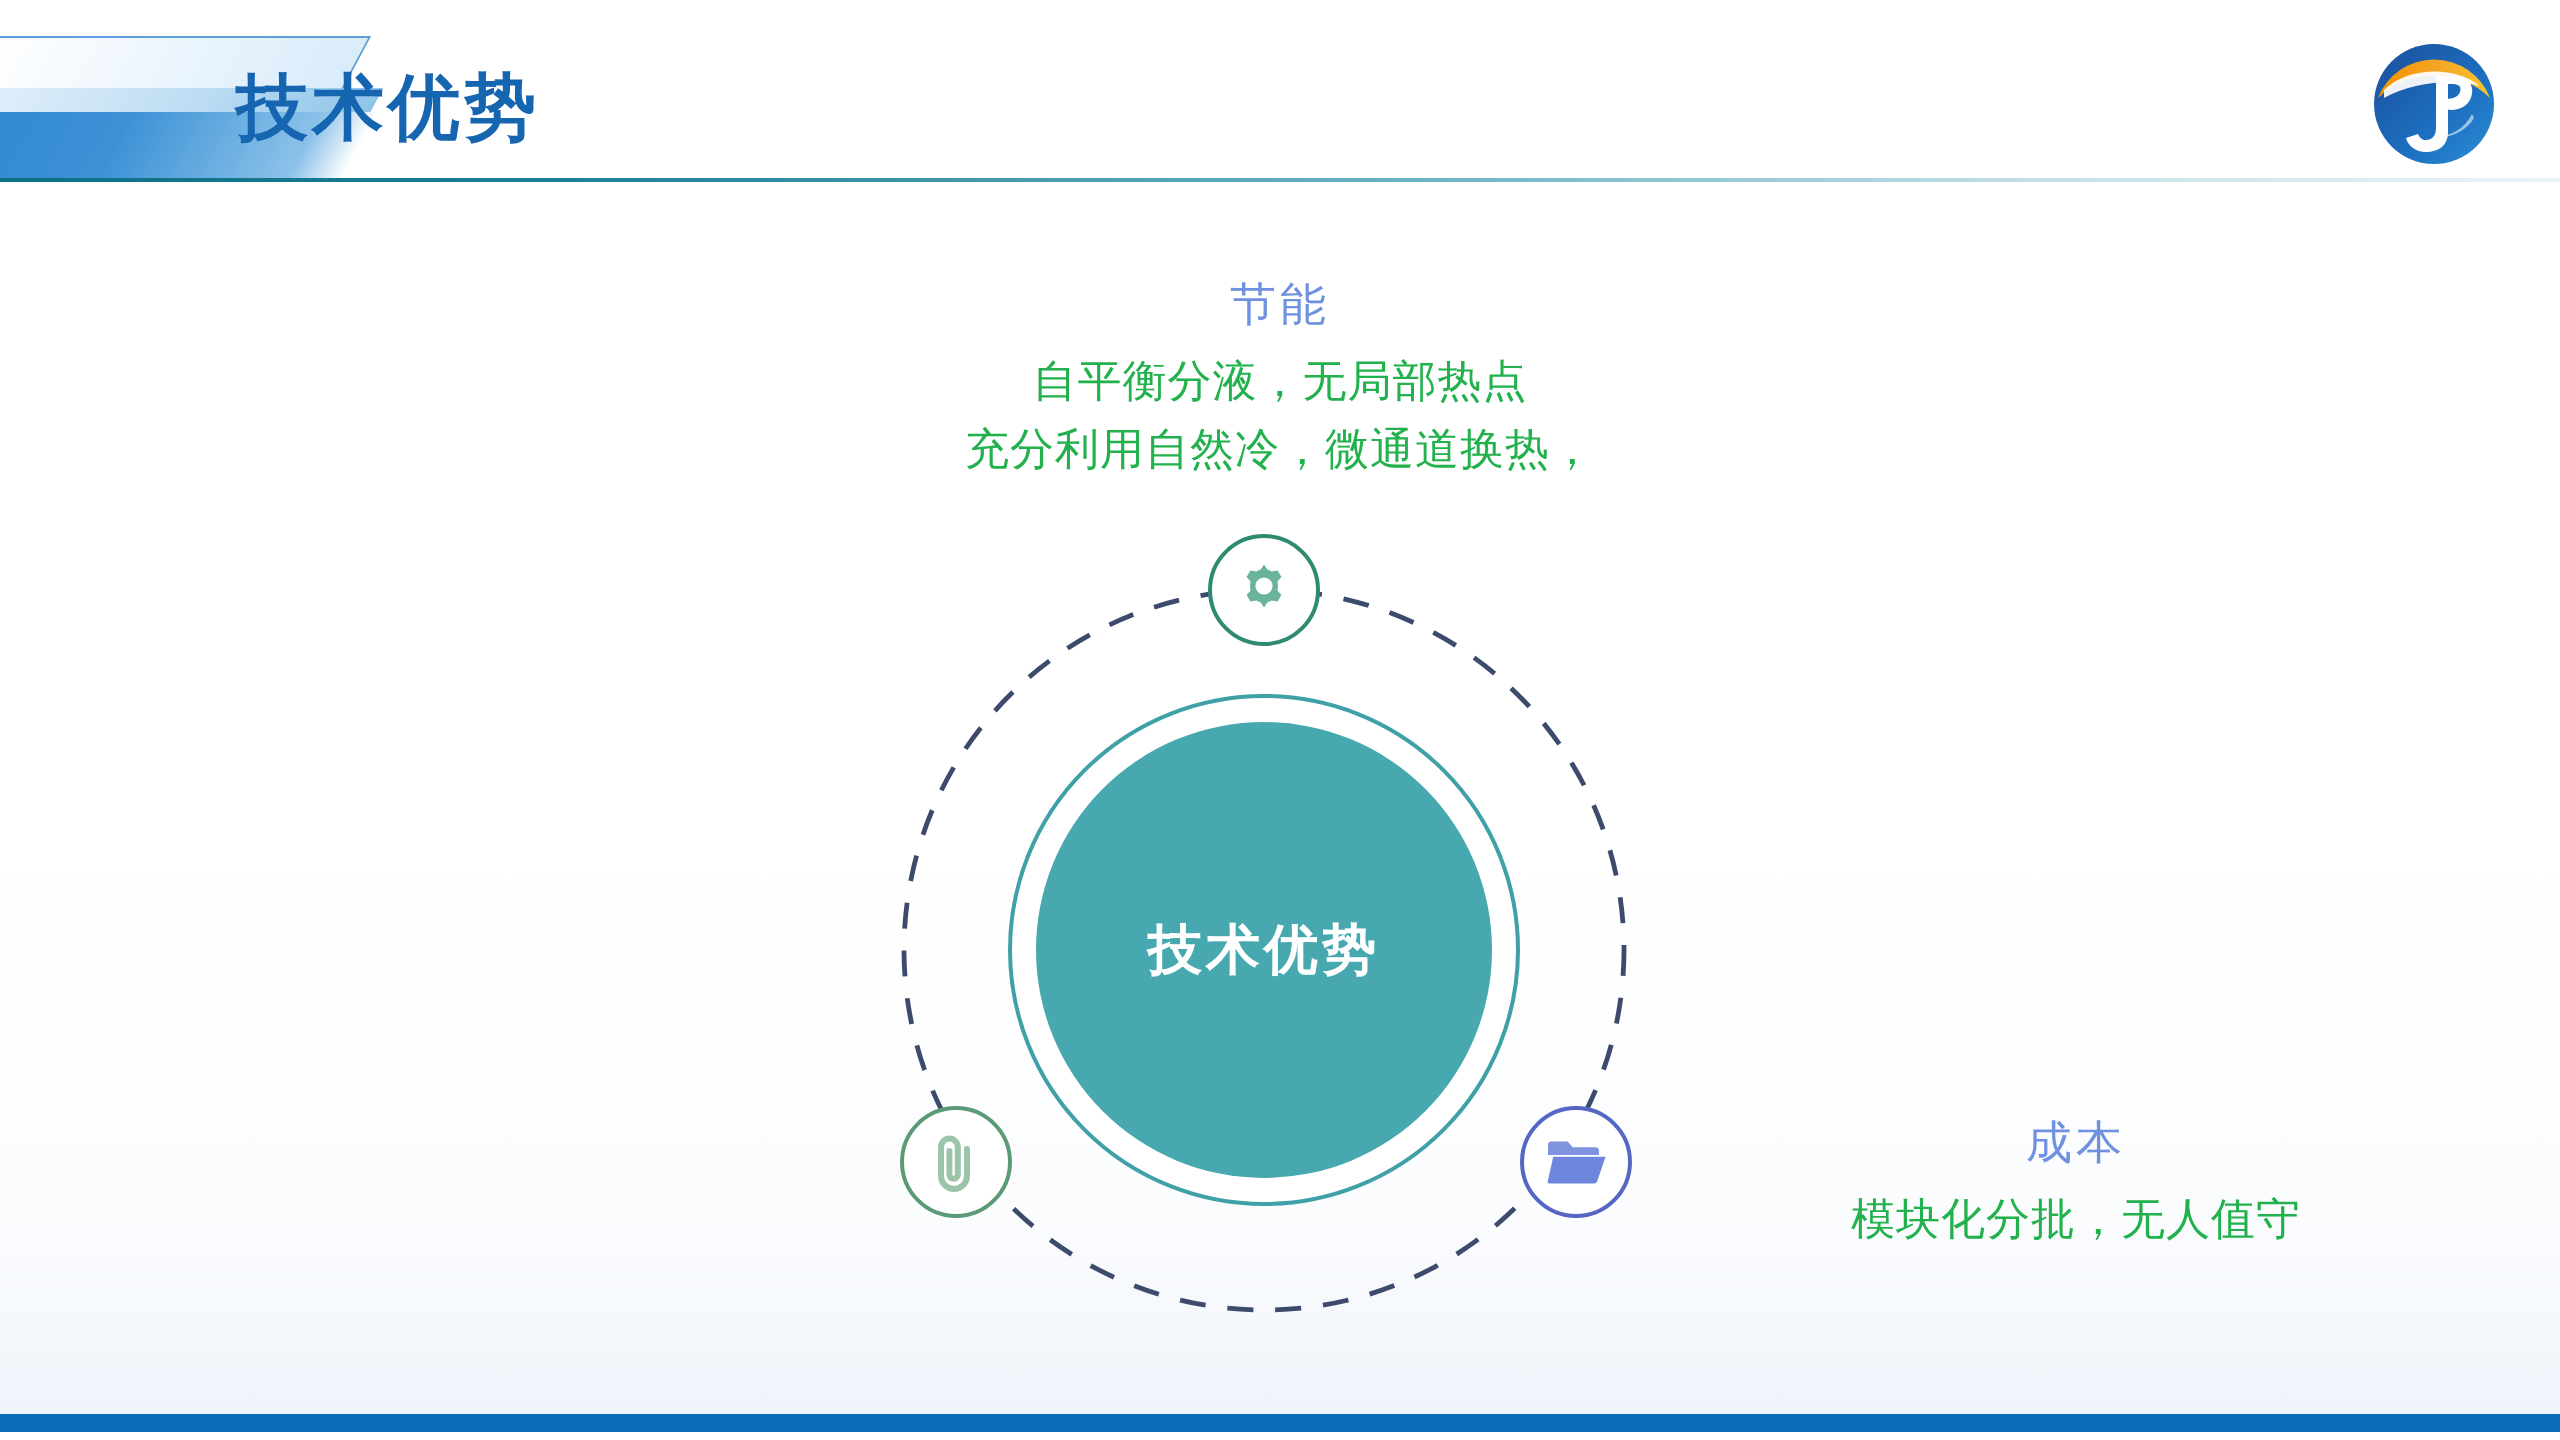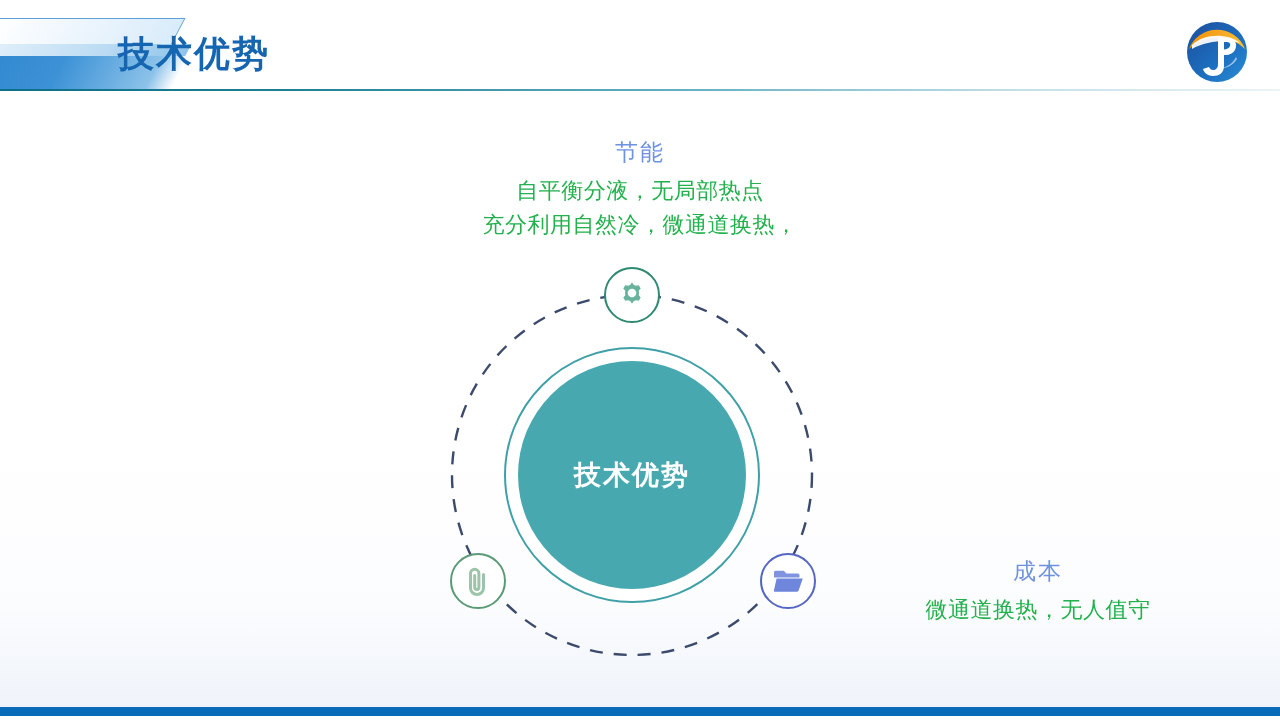--- a/index.html
+++ b/index.html
@@ -257,21 +257,21 @@
     <div class="block-body">
       <div>自平衡分液，无局部热点</div>
       <div>充分利用自然冷，微通道换热，</div>
     </div>
   </div>
 
 
   <div class="block block-right">
     <div class="block-title">成本</div>
     <div class="block-body">
-      <div>微通道换热，无人值守</div>
+      <div>模块化分批，无人值守</div>
     </div>
   </div>
 
   <div class="diagram">
 
     <svg class="dashed-ring" viewBox="0 0 380 380">
       <circle cx="190" cy="190" r="180" fill="none" stroke="#3c4a6b" stroke-width="2.4" stroke-dasharray="13 11" stroke-linecap="butt"></circle>
     </svg>
 
     <div class="core-outline"></div>

